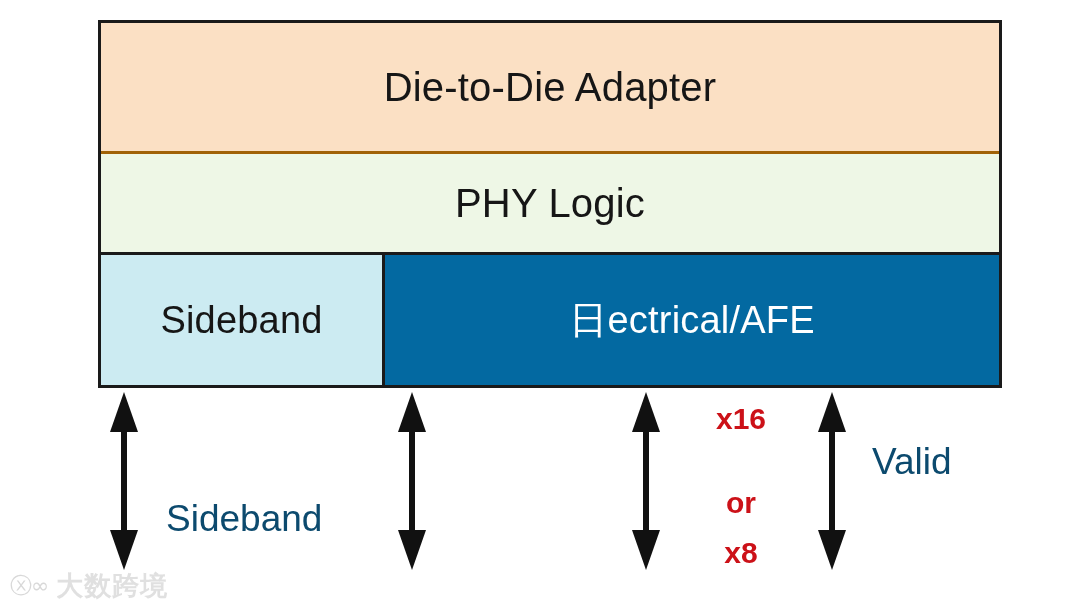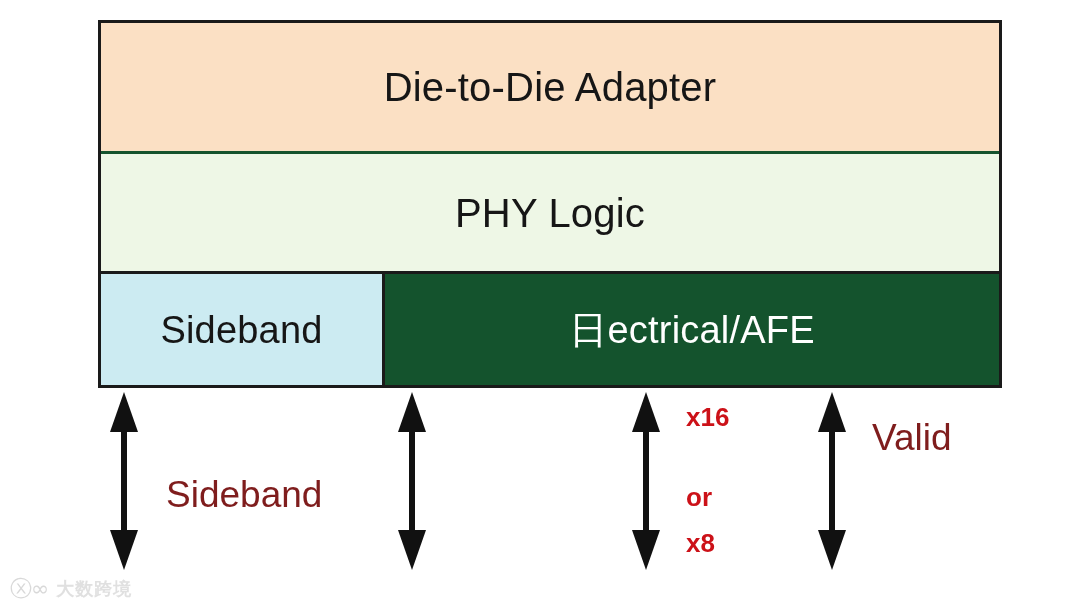--- a/index.html
+++ b/index.html
@@ -42,24 +42,24 @@
     box-sizing: border-box;
     display: flex;
     align-items: center;
     justify-content: center;
     overflow: hidden;
   }
 
   .band-adapter {
     height: 131px;
     background: #fbe0c4;
-    border-bottom: 3px solid #14532d;
+    border-bottom: 3px solid #a16207;
   }
   .band-phy {
-    height: 120px;
+    height: 101px;
     background: #eef7e6;
     border-bottom: 3px solid #1a1a1a;
   }
   .band-bottom {
     flex: 1 1 auto;
     display: flex;
     flex-direction: row;
     align-items: stretch;
   }
 
@@ -67,21 +67,21 @@
     width: 284px;
     background: #ccebf2;
     border-right: 3px solid #1a1a1a;
     display: flex;
     align-items: center;
     justify-content: center;
     box-sizing: border-box;
   }
   .cell-afe {
     flex: 1 1 auto;
-    background: #14532d;
+    background: #0369a1;
     display: flex;
     align-items: center;
     justify-content: center;
     box-sizing: border-box;
   }
 
   .band-label {
     font-size: 40px;
     font-weight: 400;
     letter-spacing: 0.2px;
@@ -101,23 +101,24 @@
     position: absolute;
     width: 30px;
     height: 178px;
     top: 392px;
   }
   .arrow svg { display: block; }
 
   
   .annot {
     position: absolute;
-    color: #7f1d1d;
+    color: #0c4a6e;
     white-space: nowrap;
     line-height: 1.08;
+    margin-top: 24px;
   }
   .annot-sideband {
     left: 166px;
     top: 475px;
     font-size: 37px;
   }
   .annot-fwclk {
     left: 444px;
     top: 472px;
     font-size: 37px;
@@ -128,24 +129,24 @@
     font-size: 37px;
     text-align: left;
   }
   .annot-valid span { display: block; }
 
   .annot-width {
     position: absolute;
     left: 686px;
     top: 404px;
     width: 110px;
-    text-align: left;
+    text-align: center;
     color: #cc1118;
     font-weight: bold;
-    font-size: 26px;
+    font-size: 30px;
     line-height: 1;
   }
   .annot-width span {
     display: block;
   }
   .annot-width .w-or   { margin-top: 54px; }
   .annot-width .w-alt  { margin-top: 20px; }
 
   
   .watermark {
@@ -157,21 +158,21 @@
     gap: 8px;
     opacity: 0.55;
   }
   .watermark .wm-mark {
     font-size: 22px;
     color: #b9b9b9;
     font-family: "DejaVu Sans", sans-serif;
     letter-spacing: -1px;
   }
   .watermark .wm-text {
-    font-size: 18px;
+    font-size: 27px;
     color: #c7c7c7;
     font-family: "DejaVu Sans", sans-serif;
     letter-spacing: 1px;
     font-weight: bold;
   }
 </style>
 </head>
 <body>
 
 <div id="canvas">

